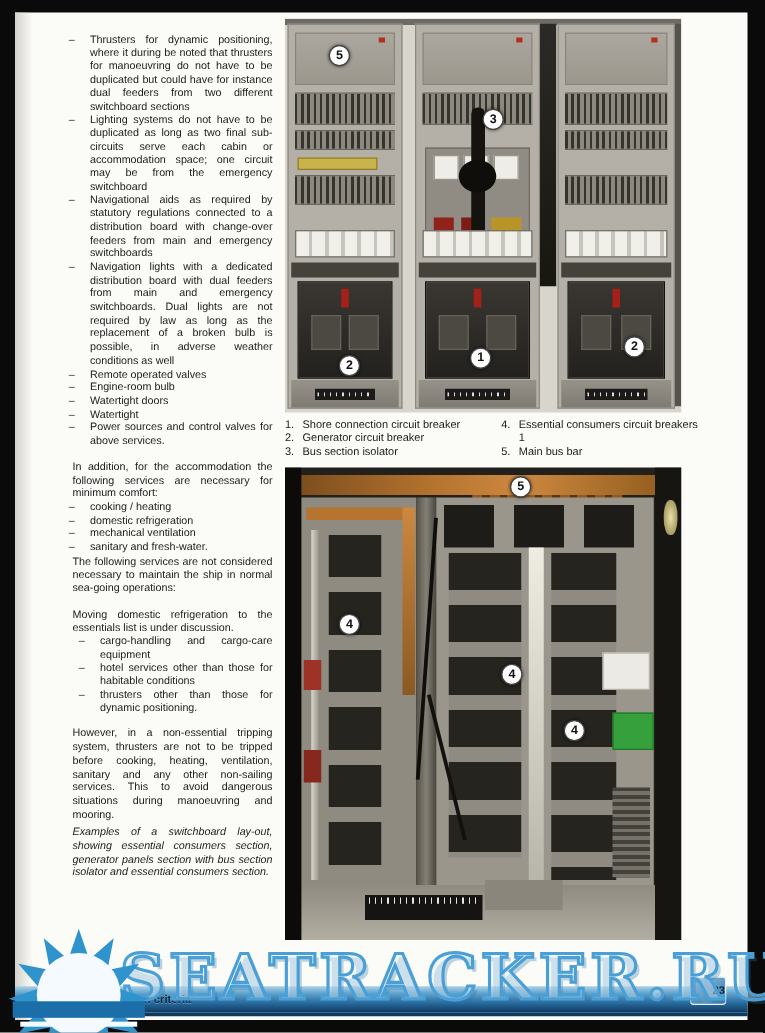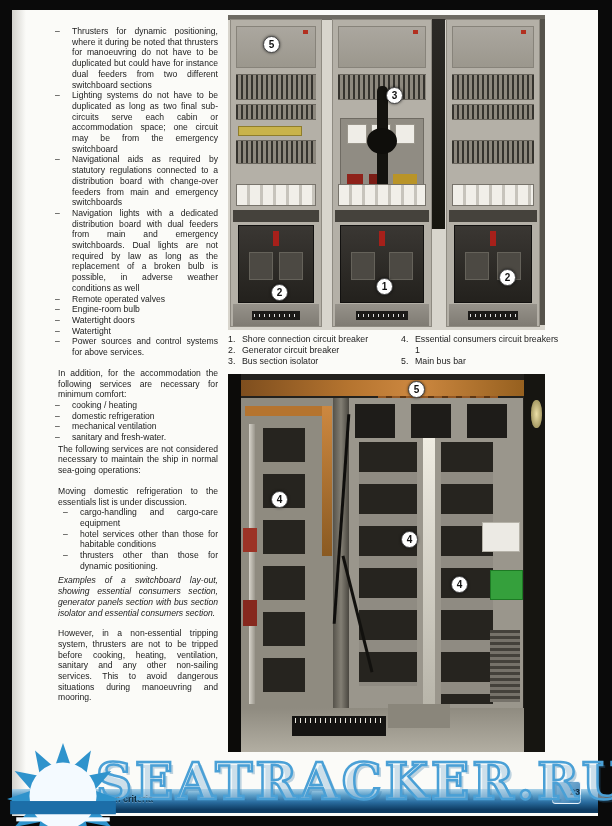--- a/index.html
+++ b/index.html
@@ -177,21 +177,21 @@
     <div class="li">
         <span class="dash">–</span>
         <span class="li-text">Watertight doors</span>
       </div>
     <div class="li">
         <span class="dash">–</span>
         <span class="li-text">Watertight</span>
       </div>
     <div class="li">
         <span class="dash">–</span>
-        <span class="li-text">Power sources and control systems for above services.</span>
+        <span class="li-text">Power sources and control valves for above services.</span>
       </div>
 
     <p class="para">In addition, for the accommodation the following services are necessary for minimum comfort:</p>
     <div class="li">
         <span class="dash">–</span>
         <span class="li-text">cooking / heating</span>
       </div>
     <div class="li">
         <span class="dash">–</span>
         <span class="li-text">domestic refrigeration</span>
@@ -213,22 +213,22 @@
       </div>
     <div class="li ind">
         <span class="dash">–</span>
         <span class="li-text">hotel services other than those for habitable conditions</span>
       </div>
     <div class="li ind">
         <span class="dash">–</span>
         <span class="li-text">thrusters other than those for dynamic positioning.</span>
       </div>
 
+    <p class="para">However, in a non-essential tripping system, thrusters are not to be tripped before cooking, heating, ventilation, sanitary and any other non-sailing services. This to avoid dangerous situations during manoeuvring and mooring.</p>
     <p class="para caption-italic">Examples of a switchboard lay-out, showing essential consumers section, generator panels section with bus section isolator and essential consumers section.</p>
-    <p class="para">However, in a non-essential tripping system, thrusters are not to be tripped before cooking, heating, ventilation, sanitary and any other non-sailing services. This to avoid dangerous situations during manoeuvring and mooring.</p>
   </div>
 
   <div class="photo photo-top">
     <div class="pt-topbar"></div>
 
     <div class="panel pL">
       <div class="sec-top">
           <span class="led"></span>
         </div>
       <div class="tstrip tsA"></div>

